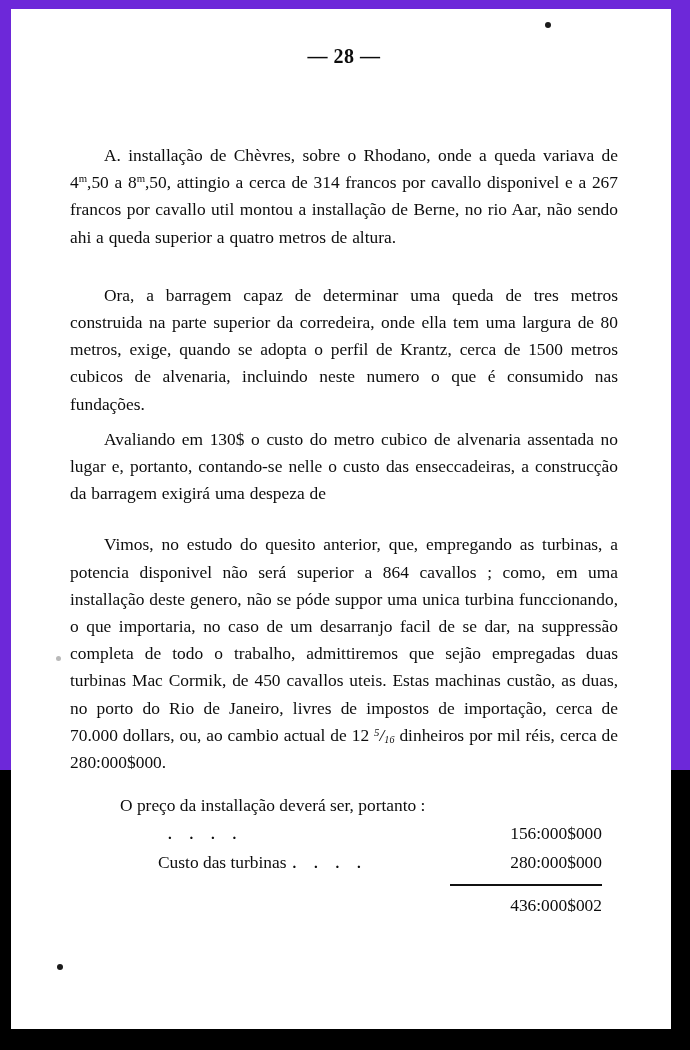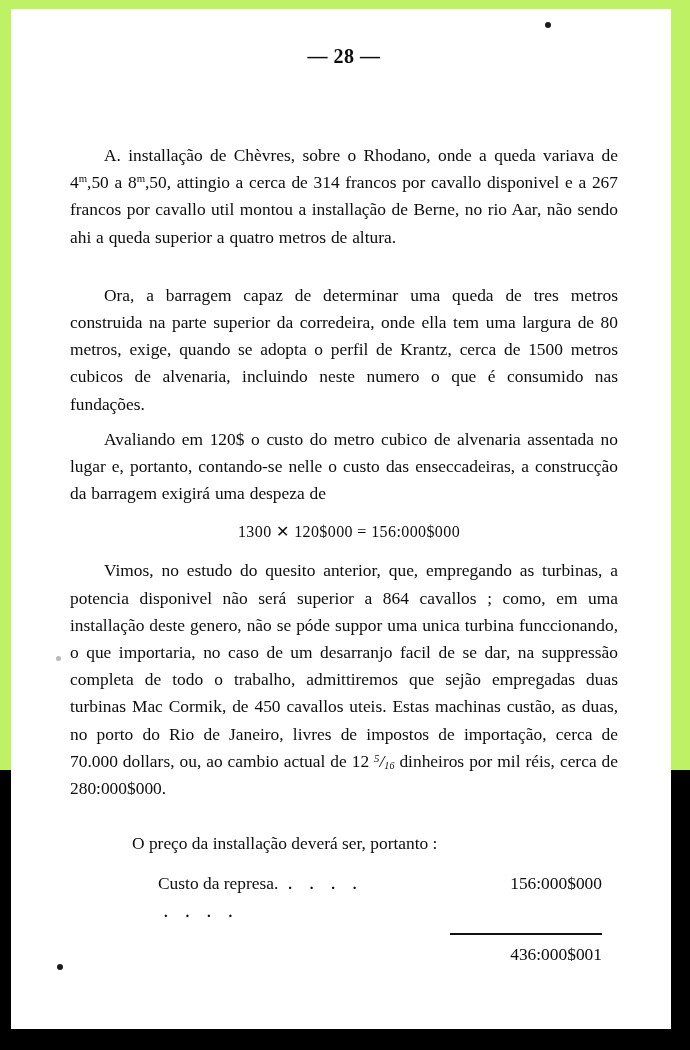--- a/index.html
+++ b/index.html
@@ -13,21 +13,21 @@
     height: 1050px;
     overflow: hidden;
     font-family: "Liberation Serif", "DejaVu Serif", serif;
   }
 
   
   #scan-frame {
     position: relative;
     width: 690px;
     height: 770px;
-    background: #bef264;
+    background: #6d28d9;
   }
 
   
   #page-sheet {
     position: absolute;
     left: 11px;
     top: 9px;
     width: 660px;
     height: 1020px;
     background: #ffffff;
@@ -89,21 +89,21 @@
     text-align: center;
     font-size: 16px;
     letter-spacing: 0.4px;
     color: #0d0d0d;
     line-height: 26px;
     padding-left: 10px;
   }
 
   
   .cost-intro {
-    margin: 12px;
+    margin: 0;
     padding-left: 50px;
     font-size: 17.4px;
     line-height: 27.2px;
     color: #0d0d0d;
   }
   .cost-table {
     margin: 0;
     padding-left: 88px;
     font-size: 17.4px;
     line-height: 28px;
@@ -167,50 +167,50 @@
       <div class="gap-2"></div>
 
       <p class="para indent"><span>A. installação de </span><span class="ital">Chèvres</span><span>, sobre o Rhodano, onde a queda variava de 4</span><sup class="unit">m</sup><span>,50 a 8</span><sup class="unit">m</sup><span>,50, attingio a cerca de 314 francos por cavallo disponivel e a 267 francos por cavallo util montou a installação de </span><span class="ital">Berne</span><span>, no rio Aar, não sendo ahi a queda superior a quatro metros de altura.</span></p>
 
       <div class="gap-2"></div>
 
       <p class="para indent">Ora, a barragem capaz de determinar uma queda de tres metros construida na parte superior da corredeira, onde ella tem uma largura de 80 metros, exige, quando se adopta o perfil de Krantz, cerca de 1500 metros cubicos de alvenaria, incluindo neste numero o que é consumido nas fundações.</p>
 
       <div class="gap-3"></div>
 
-      <p class="para indent">Avaliando em 120$ o custo do metro cubico de alvenaria assentada no lugar e, portanto, contando-se nelle o custo das enseccadeiras, a construcção da barragem exigirá uma despeza de</p>
+      <p class="para indent">Avaliando em 130$ o custo do metro cubico de alvenaria assentada no lugar e, portanto, contando-se nelle o custo das enseccadeiras, a construcção da barragem exigirá uma despeza de</p>
 
       <div class="gap-4"></div>
 
-      <p class="equation">1300 ✕ 120$000 = 156:000$000</p>
 
       <div class="gap-4"></div>
 
       <p class="para indent"><span>Vimos, no estudo do quesito anterior, que, empregando as turbinas, a potencia disponivel não será superior a 864 cavallos ; como, em uma installação deste genero, não se póde suppor uma unica turbina funccionando, o que importaria, no caso de um desarranjo facil de se dar, na suppressão completa de todo o trabalho, admittiremos que sejão empregadas duas turbinas Mac Cormik, de 450 cavallos uteis. Estas machinas custão, as duas, no porto do Rio de Janeiro, livres de impostos de importação, cerca de 70.000 dollars, ou, ao cambio actual de 12 </span><span class="frac"><sup>5</sup><span>/</span><sub>16</sub></span><span> dinheiros por mil réis, cerca de 280:000$000.</span></p>
 
       <div class="gap-5"></div>
 
       <p class="cost-intro">O preço da installação deverá ser, portanto :</p>
 
       <div class="cost-table">
 
         <div class="cost-row r1">
-          <span class="cost-label">Custo da represa.</span>
           <span class="cost-leader">. . . .</span>
           <span class="cost-amount">156:000$000</span>
         </div>
 
         <div class="cost-row r2">
+          <span class="cost-label">Custo das turbinas</span>
           <span class="cost-leader">. . . .</span>
+          <span class="cost-amount">280:000$000</span>
         </div>
 
         <div class="sum-rule"></div>
 
         <div class="cost-total">
-          <span>436:000$001</span>
+          <span>436:000$002</span>
         </div>
 
       </div>
 
     </div>
 
     <div class="speck s1"></div>
     <div class="speck s2"></div>
     <div class="speck s3"></div>
 

